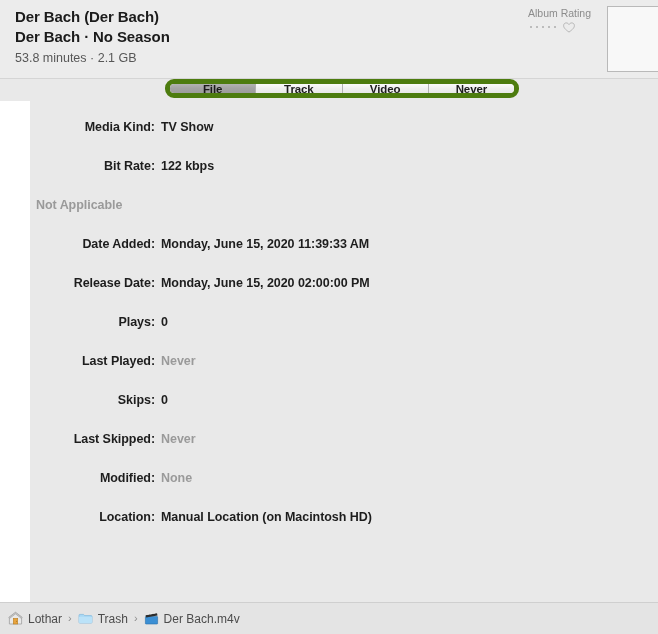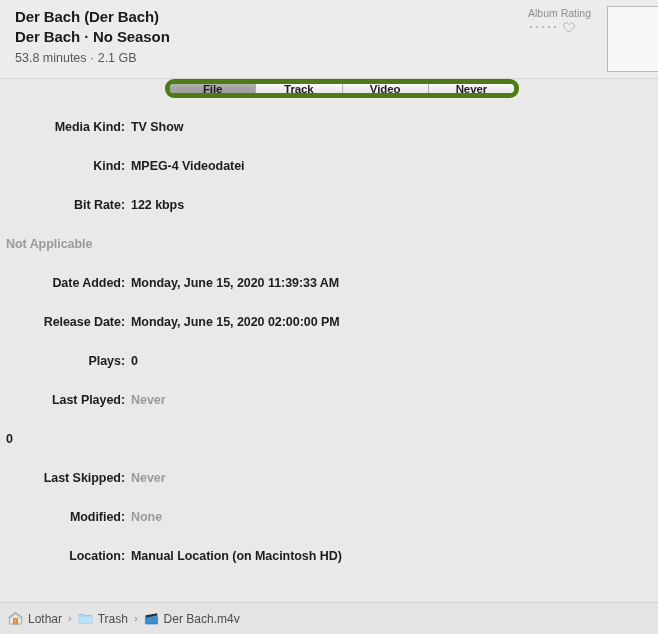--- a/index.html
+++ b/index.html
@@ -159,20 +159,21 @@
     color: #1a1a1a;
   }
 
   
   .fields {
     flex: 1 1 auto;
     position: relative;
     padding-top: 18px;
     background: #e9e9e9;
     overflow: hidden;
+    margin-left: 30px;
   }
 
   .field-row {
     display: flex;
     height: 39px;
     align-items: flex-start;
     line-height: 17px;
   }
 
   .field-label {
@@ -282,24 +283,20 @@
     </div>
   </div>
 
   <div class="fields">
 
     <div class="field-row">
       <div class="field-label">Media Kind:</div>
       <div class="field-value">TV Show</div>
     </div>
 
-    <div class="field-row">
-      <div class="field-label">Kind:</div>
-      <div class="field-value">MPEG-4 Videodatei</div>
-    </div>
 
     <div class="field-row">
       <div class="field-label">Bit Rate:</div>
       <div class="field-value">122 kbps</div>
     </div>
 
     <div class="field-row">
       <div class="field-value muted">Not Applicable</div>
     </div>
 
@@ -318,20 +315,21 @@
       <div class="field-label">Plays:</div>
       <div class="field-value">0</div>
     </div>
 
     <div class="field-row">
       <div class="field-label">Last Played:</div>
       <div class="field-value muted">Never</div>
     </div>
 
     <div class="field-row">
+      <div class="field-label">Skips:</div>
       <div class="field-value">0</div>
     </div>
 
     <div class="field-row">
       <div class="field-label">Last Skipped:</div>
       <div class="field-value muted">Never</div>
     </div>
 
     <div class="field-row">
       <div class="field-label">Modified:</div>

